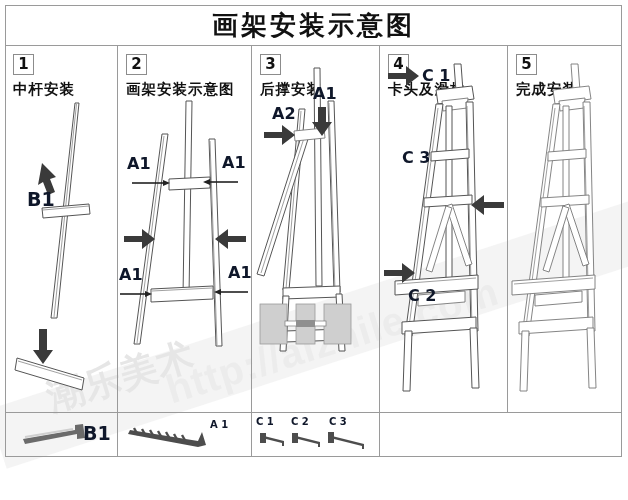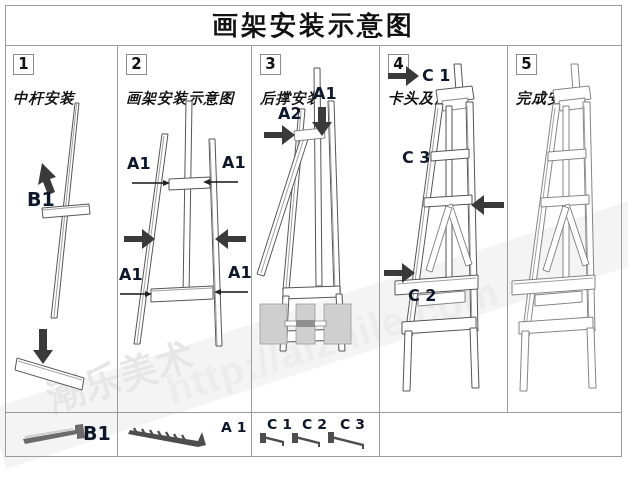--- a/index.html
+++ b/index.html
@@ -27,33 +27,33 @@
   .cols{position:absolute;left:5px;top:46px;width:617px;height:366px;display:flex;}
   .col{position:relative;box-sizing:border-box;border-right:1px solid #9a9a9a;height:100%;}
   .col:last-child{border-right:none;}
   .c1{width:113px;} .c2{width:134px;} .c3{width:128px;} .c4{width:128px;} .c5{width:114px;}
 
   .step-head{position:absolute;left:8px;top:8px;}
   .step-num{width:21px;height:21px;border:1px solid #8c8c8c;box-sizing:border-box;
             display:flex;align-items:center;justify-content:center;
             font-size:15px;font-weight:bold;font-family:"DejaVu Sans",sans-serif;
             line-height:1;background:#fff;}
-  .step-title{margin-top:14px;font-size:14.5px;font-weight:bold;letter-spacing:1px;
-              white-space:nowrap;font-family:"DejaVu Sans","Liberation Sans",sans-serif;font-style:italic;}
+  .step-title{margin-top:5px;font-size:14.5px;font-weight:bold;letter-spacing:1px;
+              white-space:nowrap;font-family:"DejaVu Sans","Liberation Sans",sans-serif;}
 
   
   .parts{position:absolute;left:5px;top:412px;width:617px;height:45px;display:flex;
          box-sizing:border-box;border-top:1px solid #9a9a9a;}
   .pcell{position:relative;box-sizing:border-box;border-right:1px solid #9a9a9a;height:100%;}
   .pcell:last-child{border-right:none;}
 
   
   .lbl{position:absolute;font-size:16px;font-weight:bold;
        font-family:"DejaVu Sans","Liberation Sans",sans-serif;color:#0f172a;white-space:nowrap;}
-  .lbl.sm{font-size:14px;margin-left:11px;}
+  .lbl.sm{font-size:10px;}
   svg{position:absolute;left:0;top:0;overflow:visible;}
   .wood{fill:#fff;stroke:#555;stroke-width:1;}
   .wood2{fill:#fff;stroke:#777;stroke-width:.9;}
   .thin{fill:none;stroke:#888;stroke-width:.8;}
   .hatch-r{fill:#cfcfcf;stroke:#9a9a9a;stroke-width:.8;}
 </style>
 </head>
 <body>
 
 <div id="sheet">
@@ -164,21 +164,21 @@
         <g>
           <rect class="hatch-r" x="8" y="258" width="27" height="40"></rect>
           <rect class="hatch-r" x="44" y="258" width="19" height="40"></rect>
           <rect class="hatch-r" x="72" y="258" width="27" height="40"></rect>
           <rect x="33" y="275" width="13" height="5" fill="#fff" stroke="#7a7a7a" stroke-width=".7"></rect>
           <rect x="61" y="275" width="13" height="5" fill="#fff" stroke="#7a7a7a" stroke-width=".7"></rect>
           <rect x="44" y="274" width="19" height="7" fill="#8f8f8f"></rect>
         </g>
       </svg>
       <div class="lbl" style="left:61px;top:38px;">A1</div>
-      <div class="lbl" style="left:26px;top:58px;">A2</div>
+      <div class="lbl" style="left:20px;top:58px;">A2</div>
     </div>
 
     <div class="col c4">
       <div class="step-head">
         <div class="step-num">4</div>
         <div class="step-title">卡头及滑桥</div>
       </div>
       <svg width="128" height="366" viewBox="0 0 128 366">
 
         <path class="wood" d="M74,18 L81,18 L83,45 L76,45 Z"></path>

